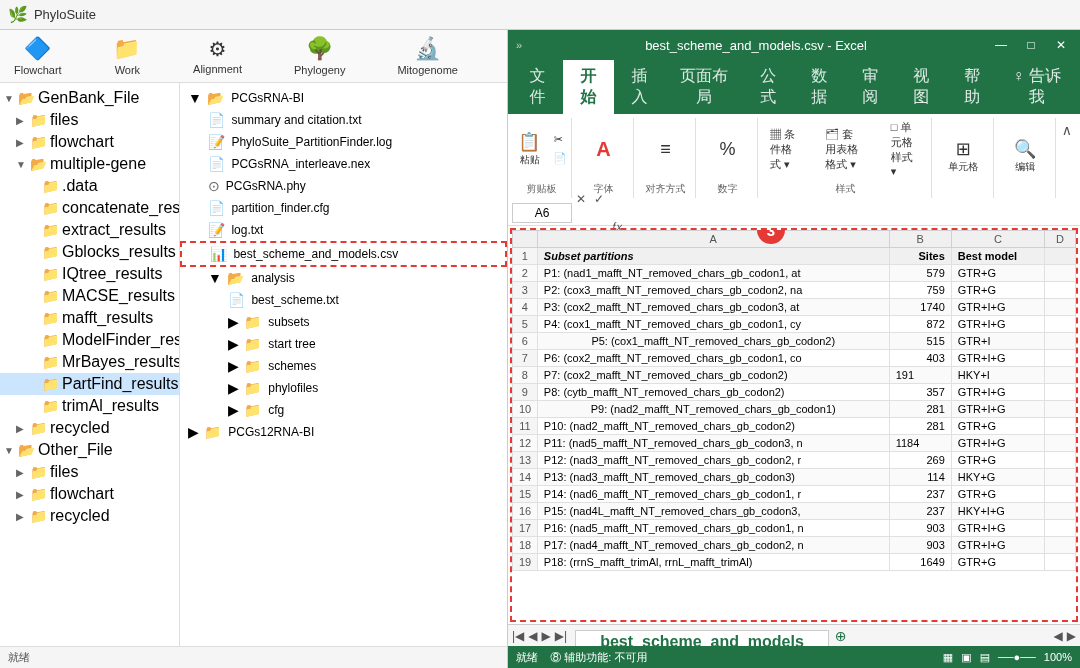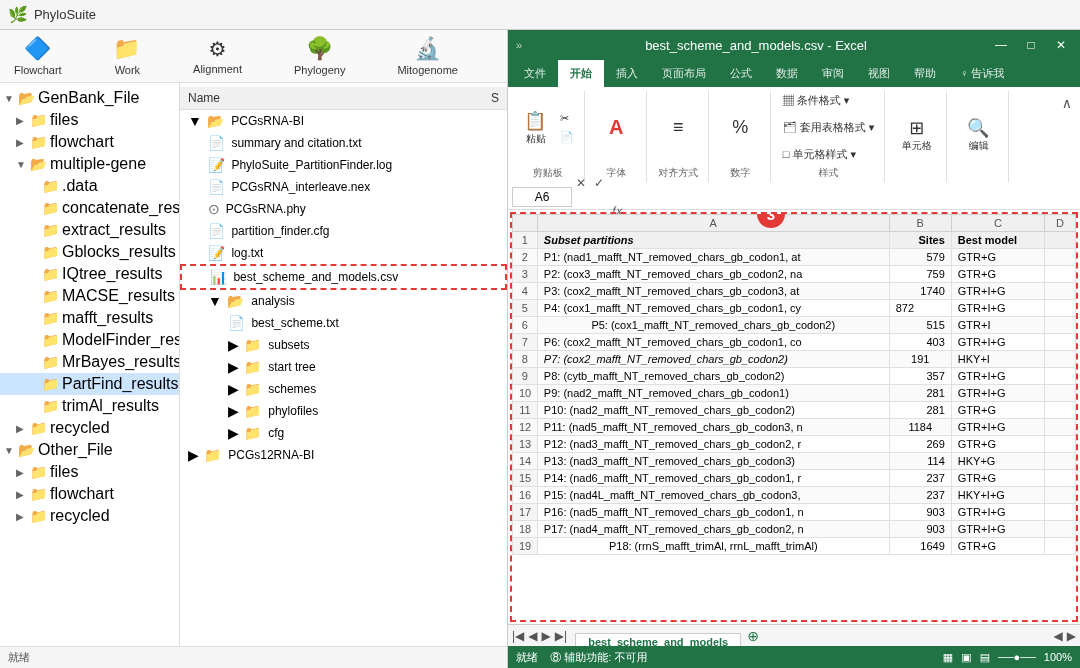--- a/index.html
+++ b/index.html
@@ -149,21 +149,21 @@
     .excel-title-text { flex: 1; text-align: center; }
     .excel-win-controls { display: flex; gap: 8px; }
     .excel-win-btn { width: 22px; height: 22px; display: flex; align-items: center; justify-content: center; cursor: pointer; font-size: 12px; }
     .ribbon-tabs {
       display: flex;
       background: #217346;
       padding: 0 4px;
     }
     .ribbon-tab {
       padding: 6px 12px;
-      font-size: 11px;
+      font-size: 16px;
       color: rgba(255,255,255,0.85);
       cursor: pointer;
       text-align: center;
     }
     .ribbon-tab.active {
       background: #fff;
       color: #217346;
       font-weight: 600;
     }
     .ribbon-content {
@@ -299,25 +299,25 @@
     
     .sheet-tab-bar {
       display: flex;
       align-items: center;
       background: #f5f5f5;
       border-top: 1px solid #ccc;
       height: 22px;
       padding: 0 4px;
     }
     .sheet-tab {
-      padding: 2px 12px;
+      padding: 2px 24px;
       border: 1px solid #ccc;
       border-bottom: none;
       background: #e8e8e8;
-      font-size: 11px;
+      font-size: 16px;
       cursor: pointer;
       margin-right: 2px;
       margin-top: 12px;
     }
     .sheet-tab.active {
       background: #fff;
       color: #217346;
       font-weight: 600;
     }
     .sheet-controls { display: flex; gap: 4px; margin-right: 8px; font-size: 12px; color: #555; }
@@ -477,24 +477,20 @@
           <span class="tree-label">flowchart</span>
         </div>
         <div class="tree-node indent1">
           <span class="tree-arrow">▶</span>
           <span class="tree-icon folder-icon">📁</span>
           <span class="tree-label">recycled</span>
         </div>
       </div>
 
       <div class="right-filelist">
-        <div class="file-list-header">
-          <span style="flex:1;">Name</span>
-          <span>S</span>
-        </div>
 
         <div class="file-item">
           <span class="file-icon">▼</span>
           <span class="file-icon folder-icon">📂</span>
           <span>PCGsRNA-BI</span>
         </div>
         <div class="file-item" style="padding-left:28px;">
           <span class="file-icon txt-icon">📄</span>
           <span>summary and citation.txt</span>
         </div>
@@ -638,21 +634,21 @@
       <div class="ribbon-group">
         <div class="ribbon-buttons">
           <div class="ribbon-btn">
             <span class="ribbon-btn-icon">%</span>
           </div>
         </div>
         <span class="ribbon-group-label zh">数字</span>
       </div>
 
       <div class="ribbon-group">
-        <div style="display:flex;flex-direction:column;gap:8px;">
+        <div style="display:flex;flex-direction:row;gap:20px;">
           <div class="ribbon-btn-small zh">▦ 条件格式 ▾</div>
           <div class="ribbon-btn-small zh">🗂 套用表格格式 ▾</div>
           <div class="ribbon-btn-small zh">□ 单元格样式 ▾</div>
         </div>
         <span class="ribbon-group-label zh">样式</span>
       </div>
 
       <div class="ribbon-group">
         <div class="ribbon-buttons">
           <div class="ribbon-btn zh">
@@ -730,70 +726,70 @@
               <tr>
       <td class="row-num">4</td>
       <td class="col-a" style="overflow:hidden;text-overflow:ellipsis;max-width:340px;">P3: (cox2_mafft_NT_removed_chars_gb_codon3, at</td>
       <td class="col-b" style="text-align:right;">1740</td>
       <td class="col-c">GTR+I+G</td>
       <td class="col-d"></td>
     </tr>
               <tr>
       <td class="row-num">5</td>
       <td class="col-a" style="overflow:hidden;text-overflow:ellipsis;max-width:340px;">P4: (cox1_mafft_NT_removed_chars_gb_codon1, cy</td>
-      <td class="col-b" style="text-align:left;">872</td>
+      <td class="col-b" style="text-align:right;">872</td>
       <td class="col-c">GTR+I+G</td>
       <td class="col-d"></td>
     </tr>
               <tr>
       <td class="row-num">6</td>
       <td class="col-a" style="overflow:hidden;text-overflow:ellipsis;max-width:340px;text-align:center;">P5: (cox1_mafft_NT_removed_chars_gb_codon2)</td>
       <td class="col-b" style="text-align:right;">515</td>
       <td class="col-c">GTR+I</td>
       <td class="col-d"></td>
     </tr>
               <tr>
       <td class="row-num">7</td>
       <td class="col-a" style="overflow:hidden;text-overflow:ellipsis;max-width:340px;">P6: (cox2_mafft_NT_removed_chars_gb_codon1, co</td>
       <td class="col-b" style="text-align:right;">403</td>
       <td class="col-c">GTR+I+G</td>
       <td class="col-d"></td>
     </tr>
               <tr>
       <td class="row-num">8</td>
-      <td class="col-a" style="overflow:hidden;text-overflow:ellipsis;max-width:340px;font-style:italic;">P7: (cox2_mafft_NT_removed_chars_gb_codon2)</td>
-      <td class="col-b" style="text-align:center;">191</td>
+      <td class="col-a" style="overflow:hidden;text-overflow:ellipsis;max-width:340px;">P7: (cox2_mafft_NT_removed_chars_gb_codon2)</td>
+      <td class="col-b" style="text-align:left;">191</td>
       <td class="col-c">HKY+I</td>
       <td class="col-d"></td>
     </tr>
               <tr>
       <td class="row-num">9</td>
       <td class="col-a" style="overflow:hidden;text-overflow:ellipsis;max-width:340px;">P8: (cytb_mafft_NT_removed_chars_gb_codon2)</td>
       <td class="col-b" style="text-align:right;">357</td>
       <td class="col-c">GTR+I+G</td>
       <td class="col-d"></td>
     </tr>
               <tr>
       <td class="row-num">10</td>
-      <td class="col-a" style="overflow:hidden;text-overflow:ellipsis;max-width:340px;">P9: (nad2_mafft_NT_removed_chars_gb_codon1)</td>
+      <td class="col-a" style="overflow:hidden;text-overflow:ellipsis;max-width:340px;text-align:center;">P9: (nad2_mafft_NT_removed_chars_gb_codon1)</td>
       <td class="col-b" style="text-align:right;">281</td>
       <td class="col-c">GTR+I+G</td>
       <td class="col-d"></td>
     </tr>
               <tr>
       <td class="row-num">11</td>
       <td class="col-a" style="overflow:hidden;text-overflow:ellipsis;max-width:340px;">P10: (nad2_mafft_NT_removed_chars_gb_codon2)</td>
       <td class="col-b" style="text-align:right;">281</td>
       <td class="col-c">GTR+G</td>
       <td class="col-d"></td>
     </tr>
               <tr>
       <td class="row-num">12</td>
       <td class="col-a" style="overflow:hidden;text-overflow:ellipsis;max-width:340px;margin-left:30px;">P11: (nad5_mafft_NT_removed_chars_gb_codon3, n</td>
-      <td class="col-b" style="text-align:center;">1184</td>
+      <td class="col-b" style="text-align:left;">1184</td>
       <td class="col-c">GTR+I+G</td>
       <td class="col-d"></td>
     </tr>
               <tr>
       <td class="row-num">13</td>
       <td class="col-a" style="overflow:hidden;text-overflow:ellipsis;max-width:340px;">P12: (nad3_mafft_NT_removed_chars_gb_codon2, r</td>
       <td class="col-b" style="text-align:right;">269</td>
       <td class="col-c">GTR+G</td>
       <td class="col-d"></td>
     </tr>
@@ -827,21 +823,21 @@
     </tr>
               <tr>
       <td class="row-num">18</td>
       <td class="col-a" style="overflow:hidden;text-overflow:ellipsis;max-width:340px;">P17: (nad4_mafft_NT_removed_chars_gb_codon2, n</td>
       <td class="col-b" style="text-align:right;">903</td>
       <td class="col-c">GTR+I+G</td>
       <td class="col-d"></td>
     </tr>
               <tr>
       <td class="row-num">19</td>
-      <td class="col-a" style="overflow:hidden;text-overflow:ellipsis;max-width:340px;text-align:center;">P18: (rrnS_mafft_trimAl, rrnL_mafft_trimAl)</td>
+      <td class="col-a" style="overflow:hidden;text-overflow:ellipsis;max-width:340px;">P18: (rrnS_mafft_trimAl, rrnL_mafft_trimAl)</td>
       <td class="col-b" style="text-align:right;">1649</td>
       <td class="col-c">GTR+G</td>
       <td class="col-d"></td>
     </tr>
             </tbody>
         </table>
       </div>
     </div>
 
     <div class="sheet-tab-bar">

